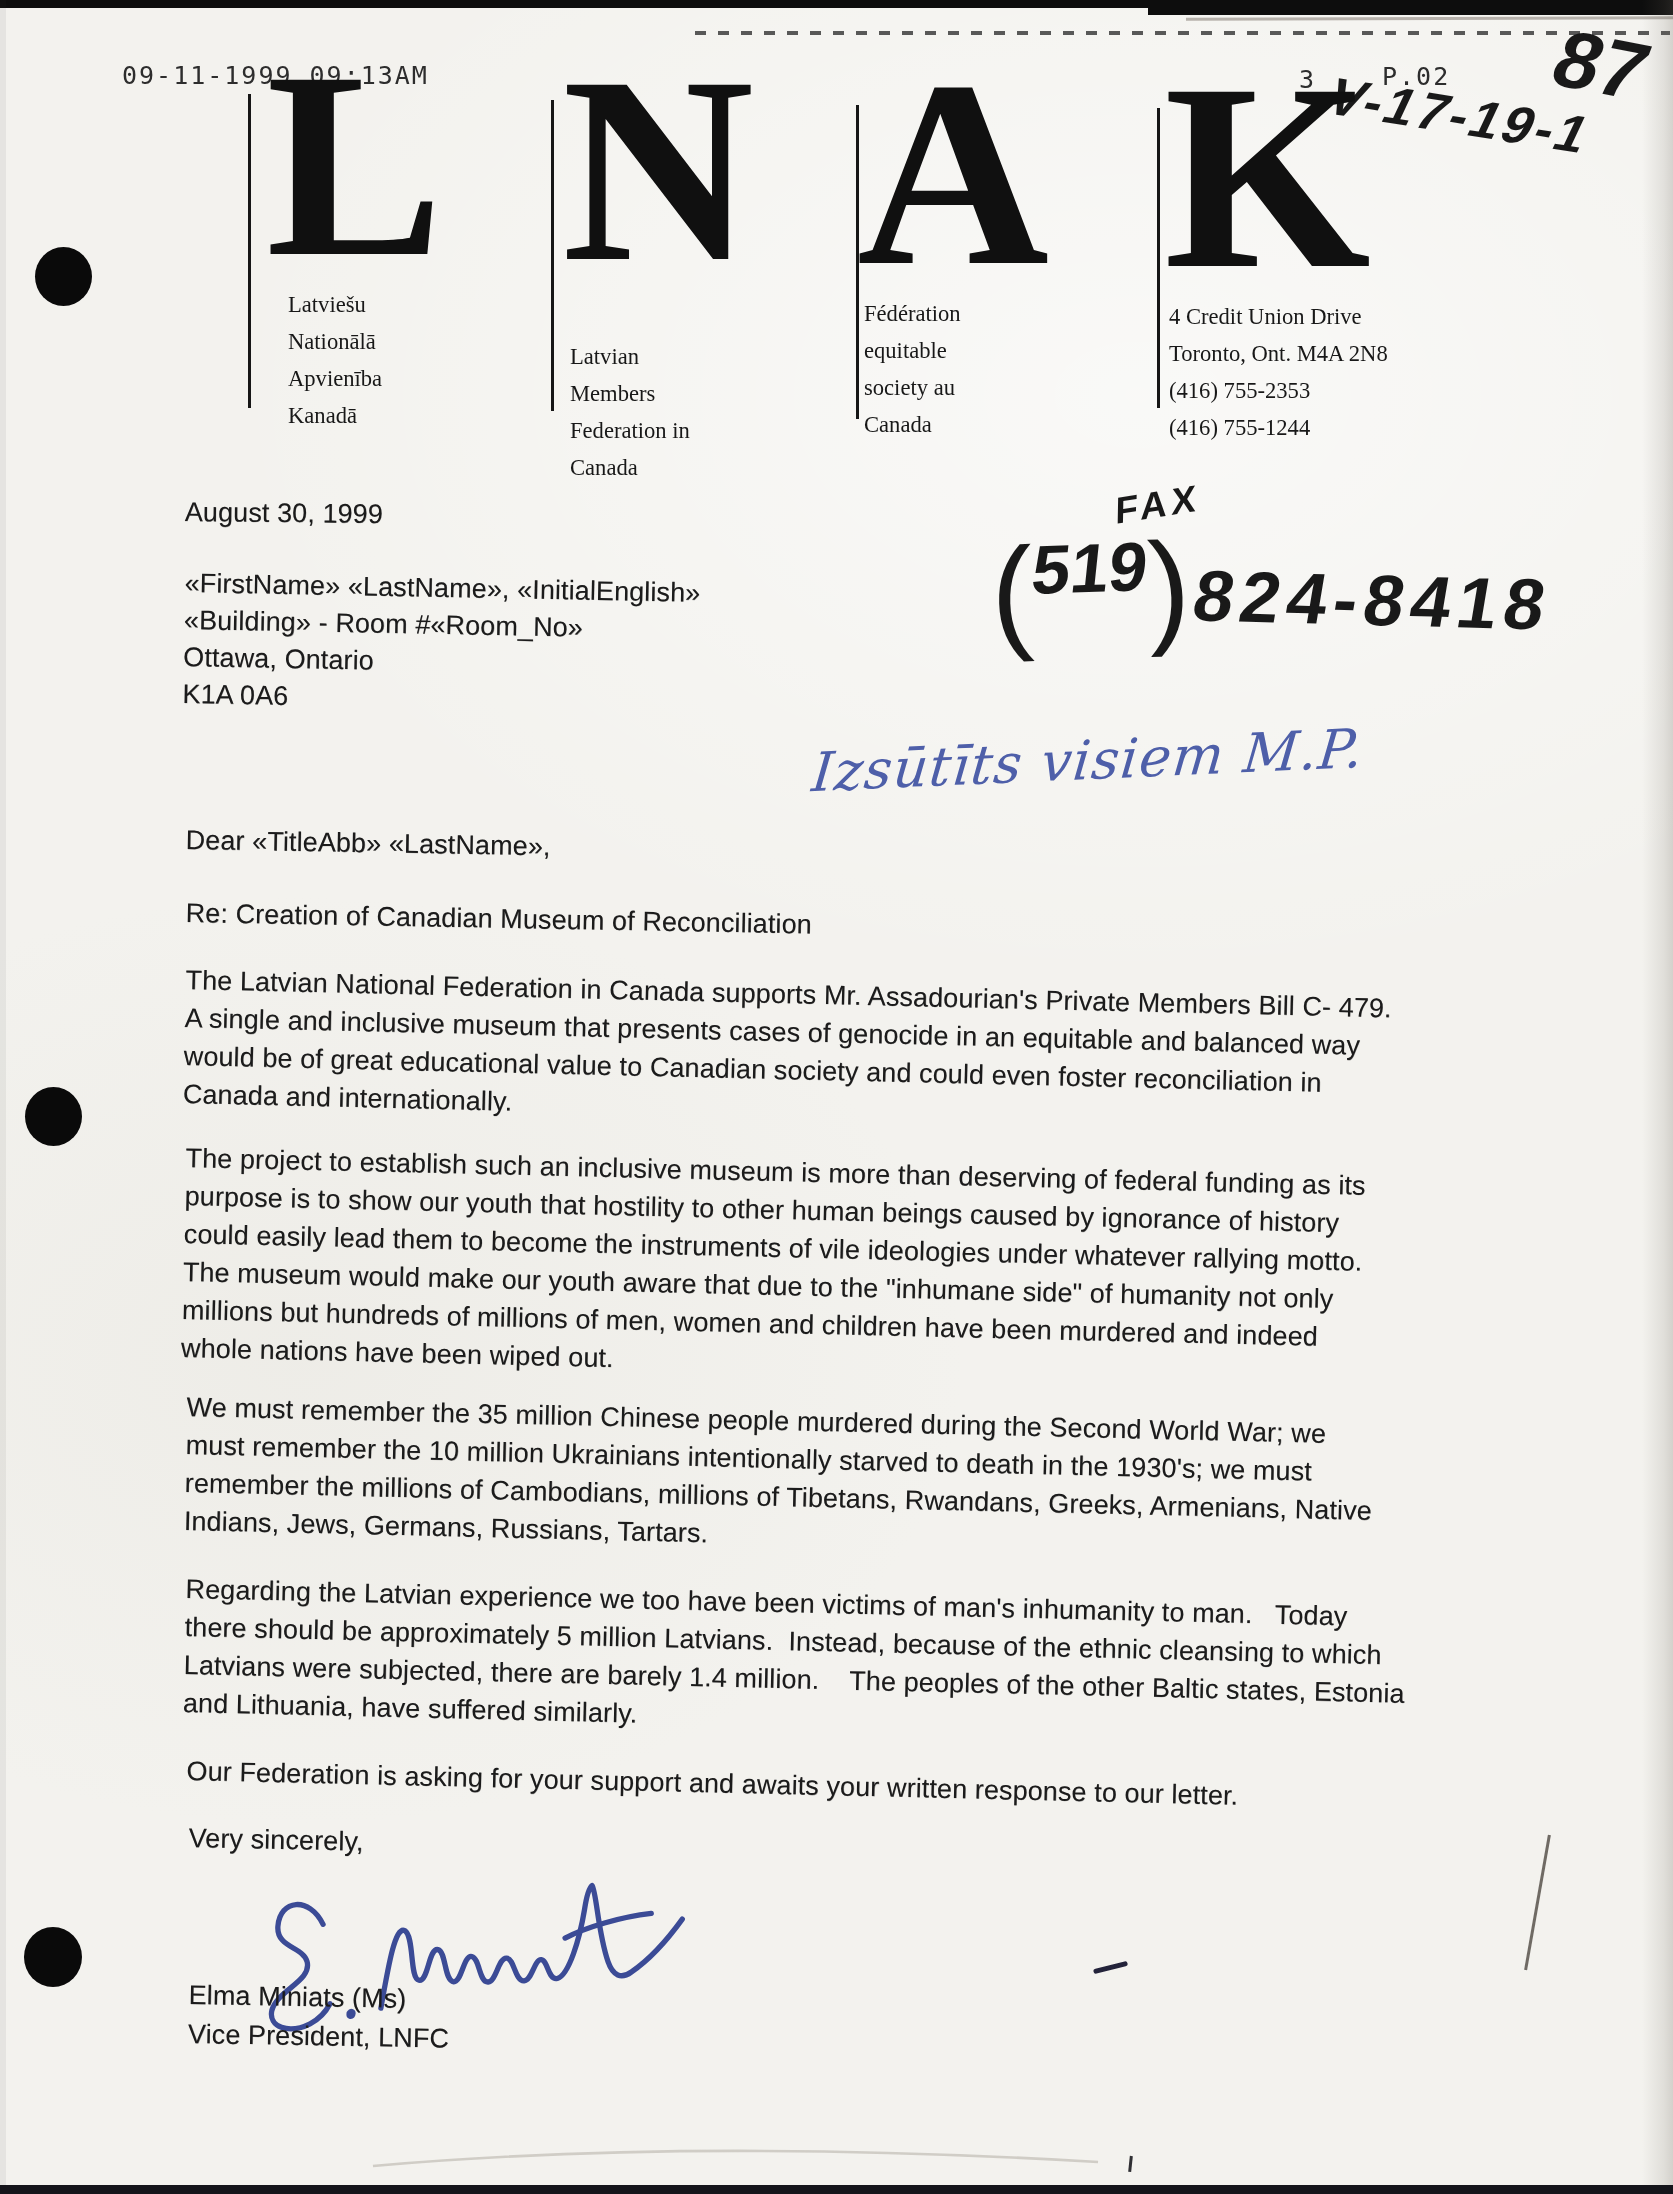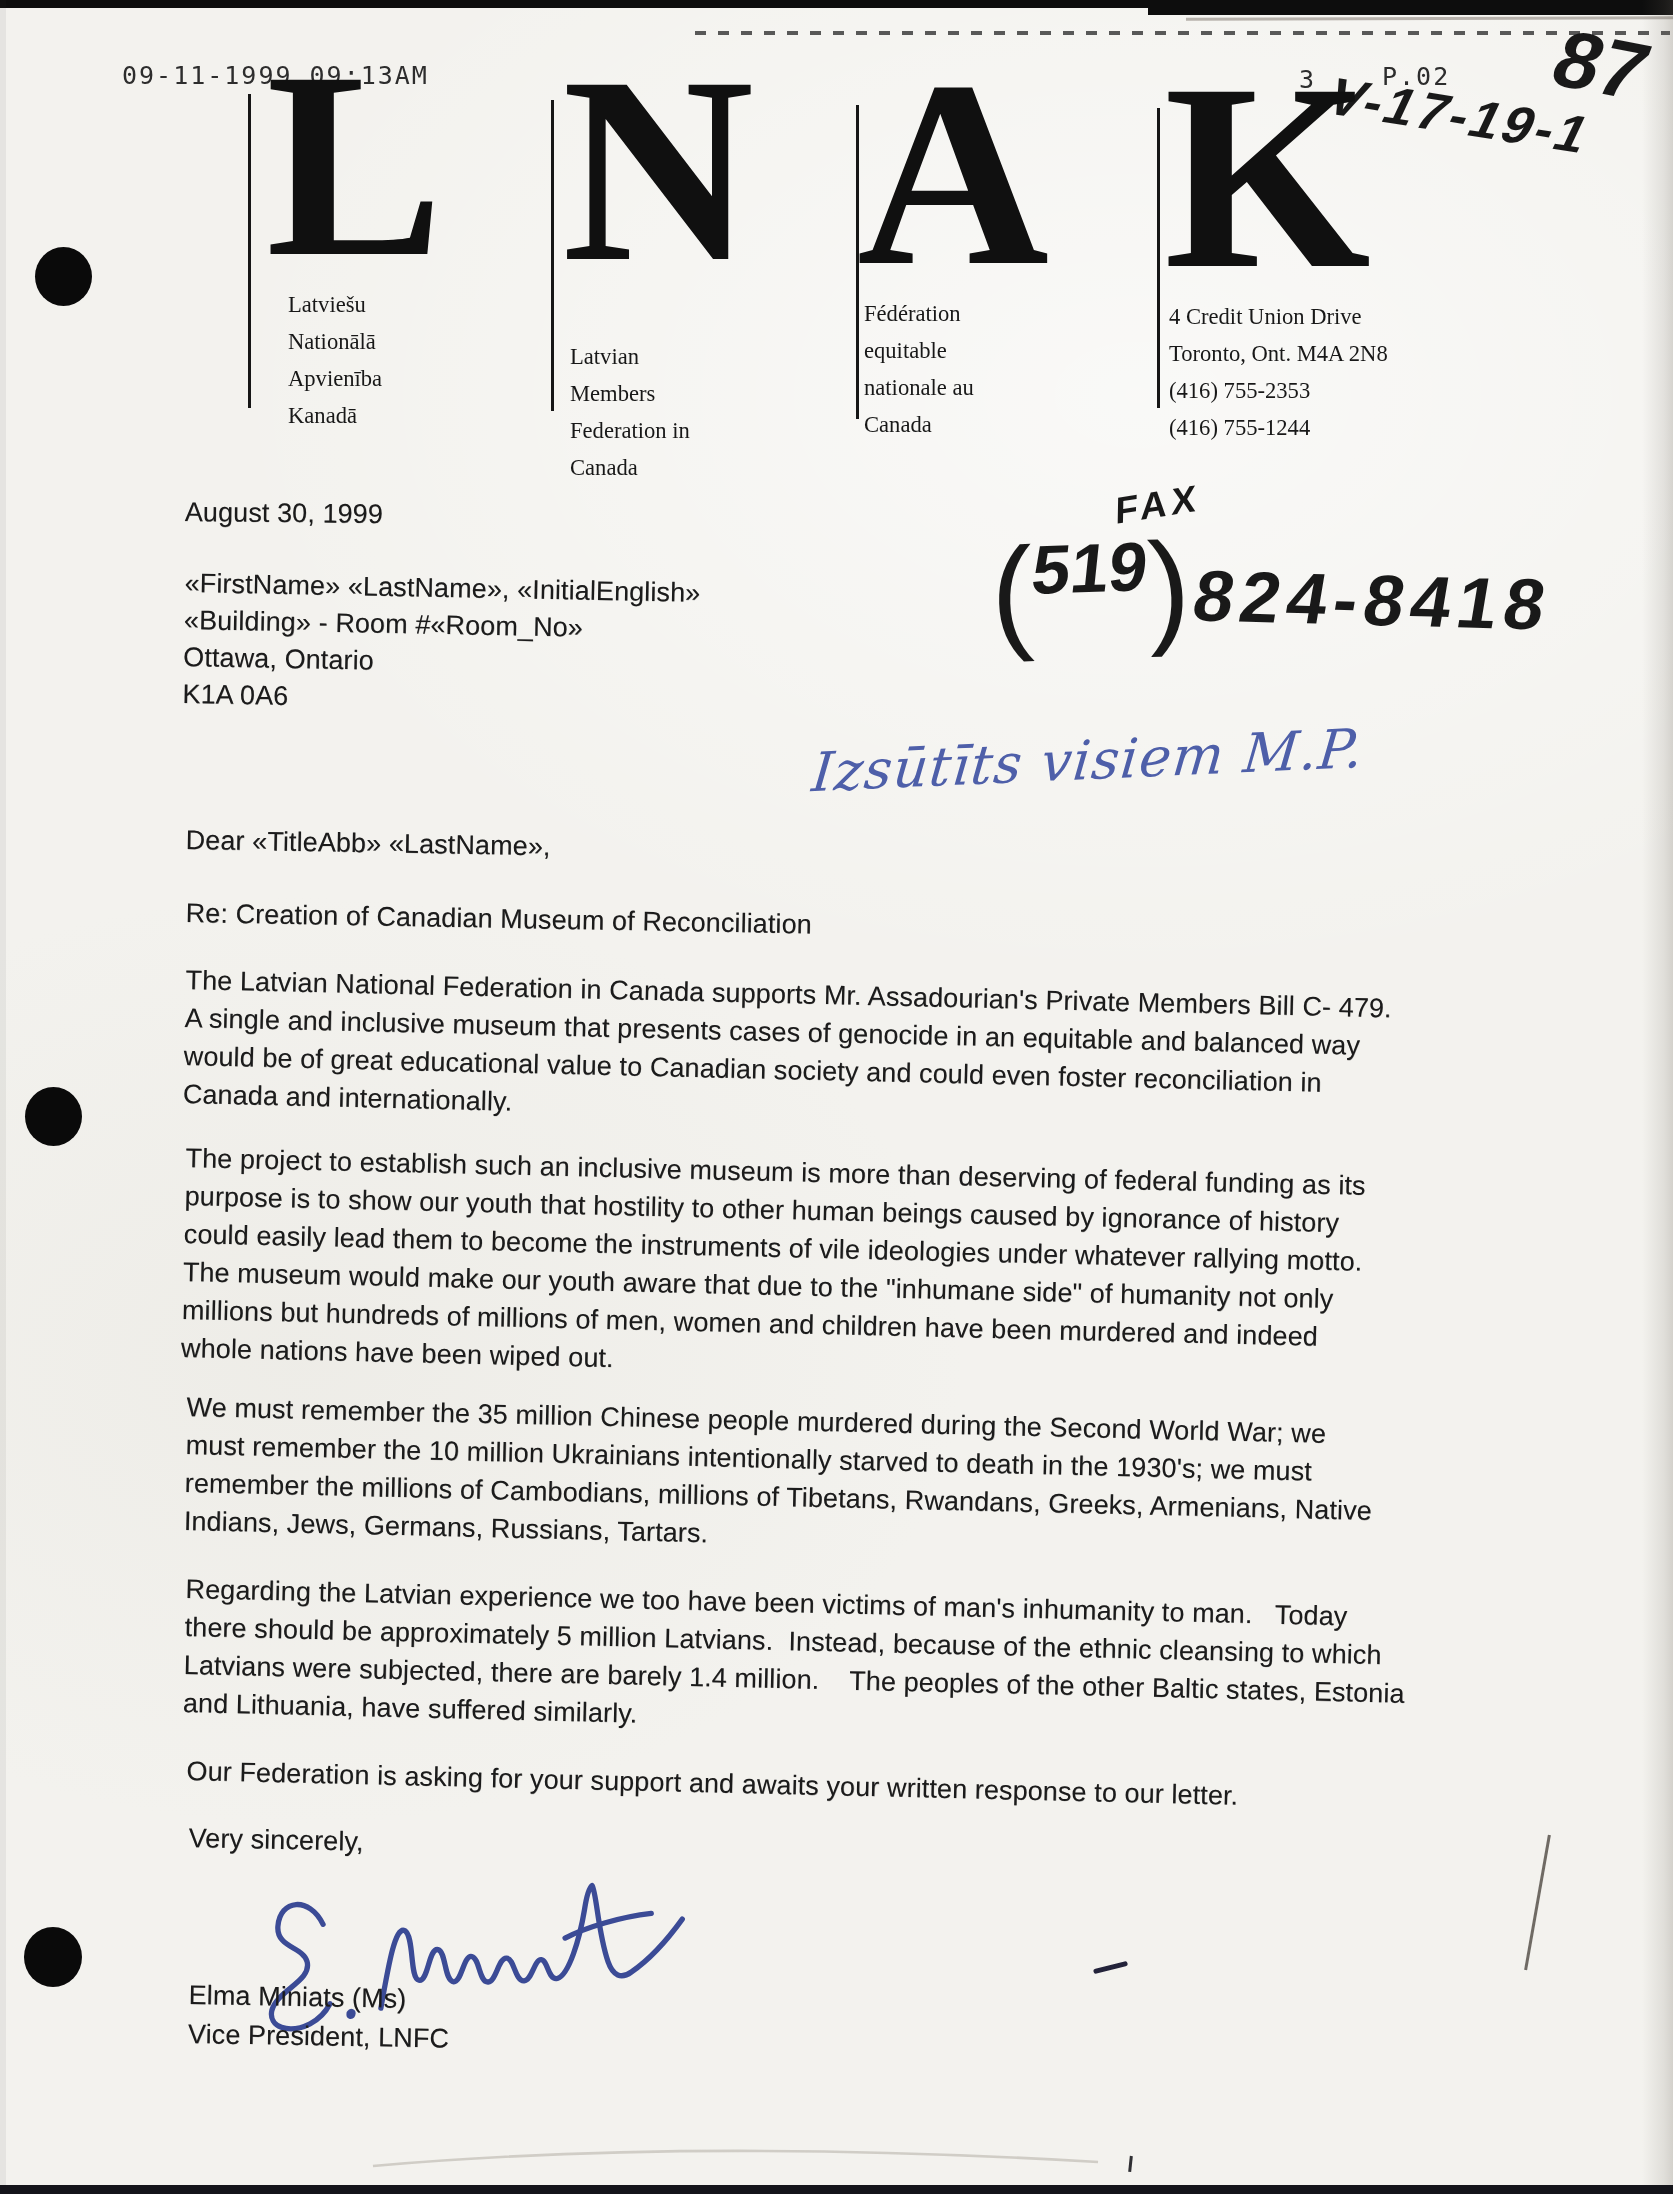--- a/index.html
+++ b/index.html
@@ -123,21 +123,21 @@
   </div>
   <div class="abs lh-text c2">
     <div class="line">Latvian</div>
     <div class="line">Members</div>
     <div class="line">Federation in</div>
     <div class="line">Canada</div>
   </div>
   <div class="abs lh-text c3">
     <div class="line">Fédération</div>
     <div class="line">equitable</div>
-    <div class="line">nationale au</div>
+    <div class="line">society au</div>
     <div class="line">Canada</div>
   </div>
   <div class="abs lh-text c4">
     <div class="line">4 Credit Union Drive</div>
     <div class="line">Toronto, Ont. M4A 2N8</div>
     <div class="line">(416) 755-2353</div>
     <div class="line">(416) 755-1244</div>
   </div>
 
   <div class="abs body-text t pos-date">August 30, 1999</div>

